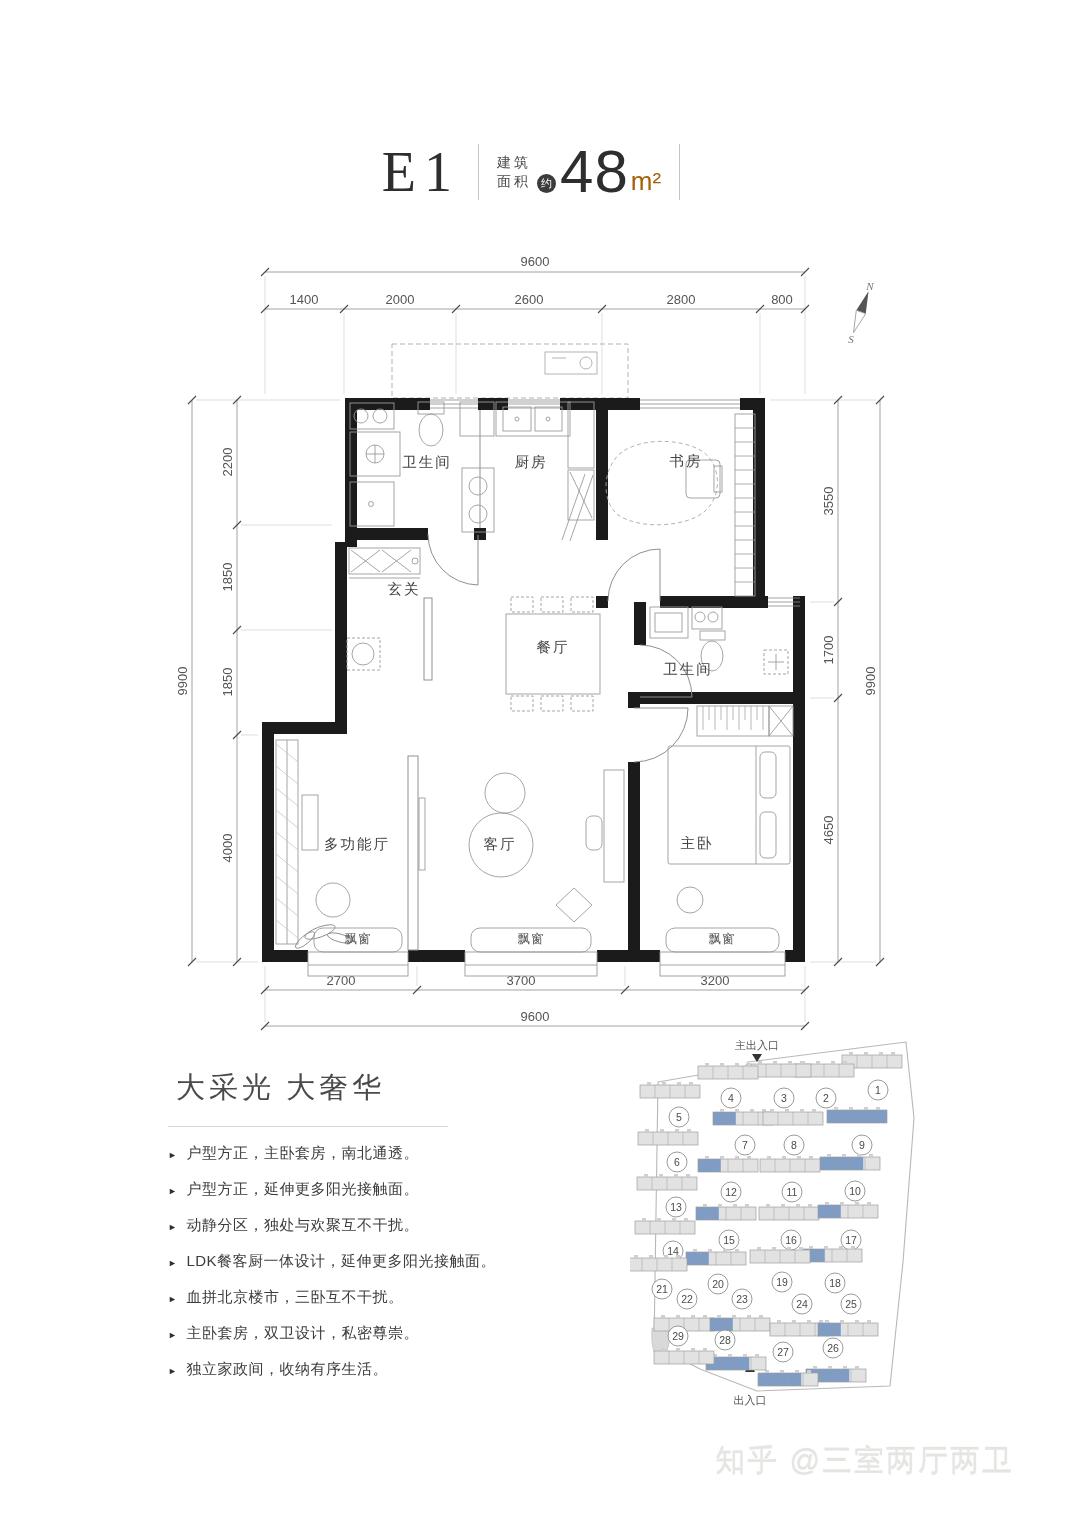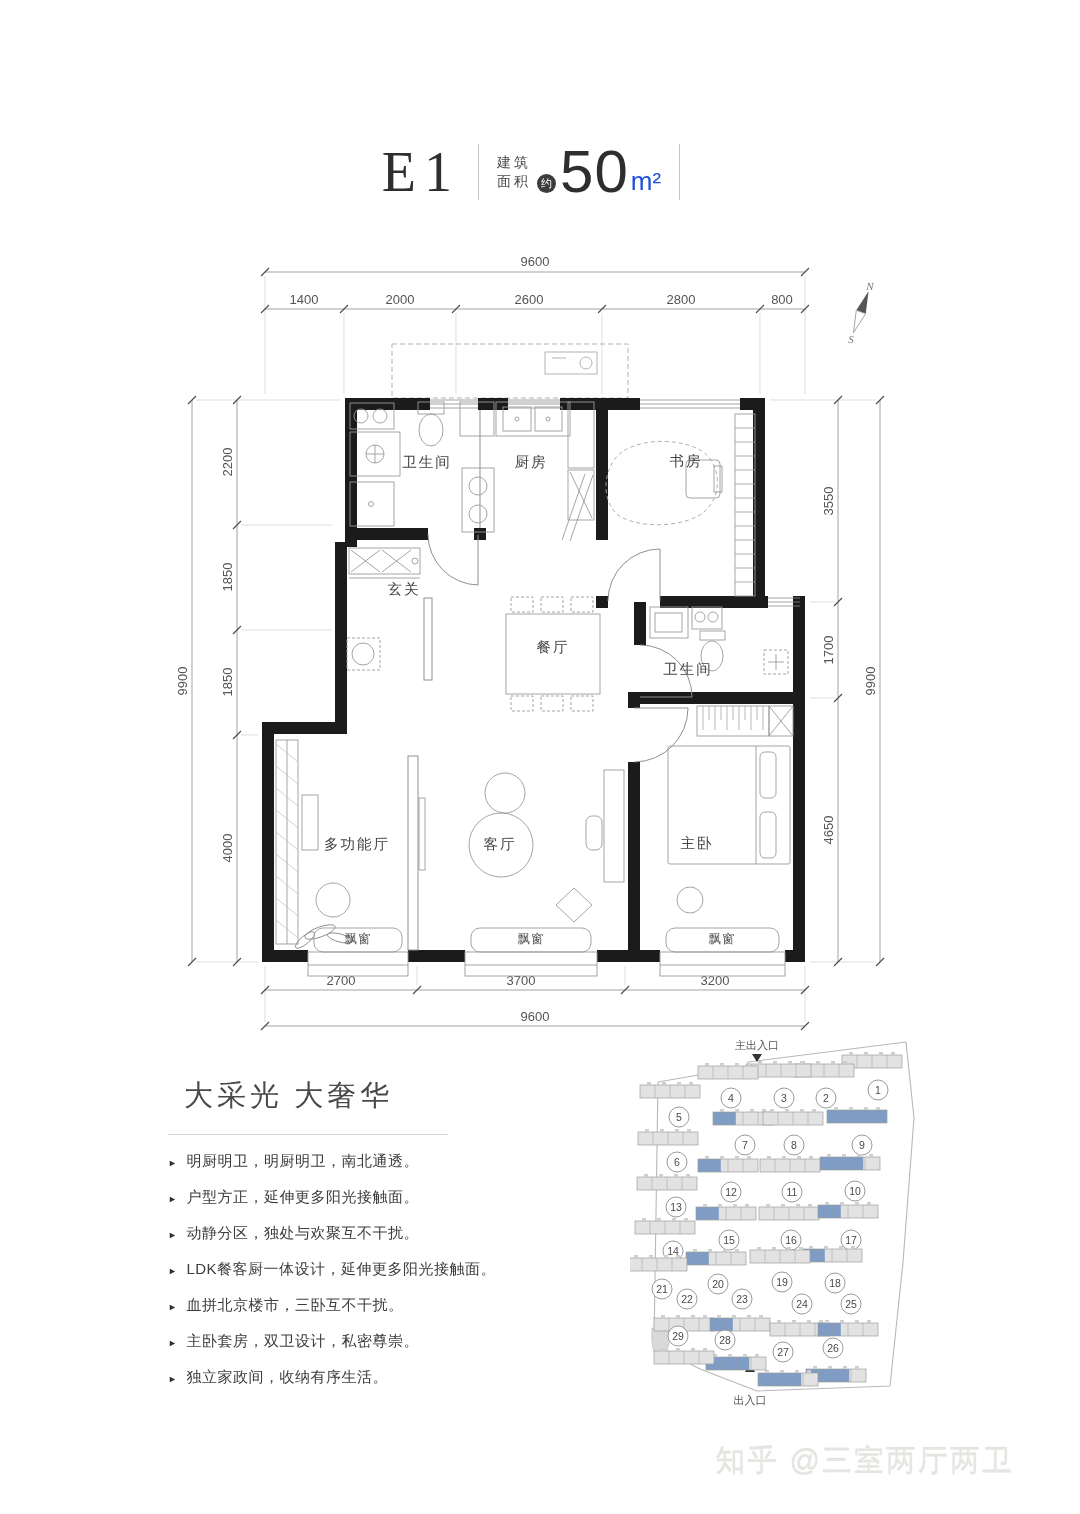--- a/index.html
+++ b/index.html
@@ -9,34 +9,34 @@
   .title-block{position:absolute;top:142px;left:0;width:100%;display:flex;
                justify-content:center;align-items:center;}
   .unit{font-family:"Liberation Serif",serif;font-size:56px;color:#2e2e2e;letter-spacing:8px;line-height:1;}
   .tdiv{width:1px;height:56px;background:#c4c4c4;margin:0 18px;}
   .area-label{display:flex;flex-direction:column;font-size:14px;color:#4a4a4a;
               letter-spacing:3px;line-height:1.35;text-align:left;}
   .approx-badge{width:19px;height:19px;border-radius:50%;background:#3c3c3c;color:#fff;
                 font-size:11px;display:flex;align-items:center;justify-content:center;
                 margin:22px 4px 0 6px;}
   .area-value{font-size:60px;color:#2e2e2e;line-height:1;letter-spacing:1px;}
-  .area-unit{font-size:26px;color:#1d4ed8;margin-top:18px;margin-left:2px;}
+  .area-unit{font-size:26px;color:#a16207;margin-top:18px;margin-left:2px;}
   .layout-text{font-size:30px;color:#343434;letter-spacing:9px;}
   
   .plan-svg{position:absolute;left:150px;top:240px;}
   .dimtext{font-size:13px;fill:#555;font-family:"Liberation Sans",sans-serif;text-anchor:middle;}
   .roomtext{font-size:14.5px;fill:#424242;font-family:"Liberation Sans",sans-serif;
             text-anchor:middle;letter-spacing:2px;}
   .baytext{font-size:12.5px;fill:#555;font-family:"Liberation Sans",sans-serif;
            text-anchor:middle;letter-spacing:1px;}
   .compasstext{font-size:11px;fill:#777;font-style:italic;font-family:"Liberation Serif",serif;
                text-anchor:middle;}
   
   .features{position:absolute;left:168px;top:1060px;width:340px;}
-  .features h2{margin:16px;font-family:"Liberation Serif",serif;font-weight:500;
+  .features h2{margin:8px;font-family:"Liberation Serif",serif;font-weight:500;
                font-size:29px;color:#4a4a4a;letter-spacing:4px;}
   .fdivider{width:280px;height:1px;background:#d8d8d8;margin:18px 0 6px 0;}
   .features ul{margin:0;padding:0;list-style:none;}
   .features li{display:flex;align-items:baseline;font-size:15px;color:#3c3c3c;
                margin:17px 0;letter-spacing:0.5px;}
   .features li .marker{font-size:9px;color:#2f2f2f;margin-right:9px;flex:none;}
   
   .site-svg{position:absolute;left:630px;top:1030px;}
   .sitetext{font-size:11px;fill:#555;font-family:"Liberation Sans",sans-serif;text-anchor:middle;}
   .bnum{font-size:10.5px;fill:#4a4a4a;font-family:"Liberation Sans",sans-serif;text-anchor:middle;}
@@ -50,21 +50,21 @@
 <div class="page">
 
   <header class="title-block">
     <span class="unit">E1</span>
     <span class="tdiv"></span>
     <span class="area-label">
       <span>建筑</span>
       <span>面积</span>
     </span>
     <span class="approx-badge">约</span>
-    <span class="area-value">50</span>
+    <span class="area-value">48</span>
     <span class="area-unit">m²</span>
     <span class="tdiv"></span>
   </header>
 
   <svg class="plan-svg" width="780" height="800" viewBox="150 240 780 800" xmlns="http://www.w3.org/2000/svg">
 
     <g stroke="#d0d0d0" stroke-width="0.7">
       <line x1="265" y1="276" x2="265" y2="394"></line>
         <line x1="805" y1="276" x2="805" y2="394"></line>
       <line x1="344" y1="313" x2="344" y2="394"></line>
@@ -381,21 +381,21 @@
       <text class="baytext" x="722" y="943">飘窗</text>
     </g>
   </svg>
 
   <section class="features">
     <h2>大采光 大奢华</h2>
     <div class="fdivider"></div>
     <ul id="features-list">
         <li>
           <span class="marker">►</span>
-          <span>明厨明卫，明厨明卫，南北通透。</span>
+          <span>户型方正，主卧套房，南北通透。</span>
         </li>
         <li>
           <span class="marker">►</span>
           <span>户型方正，延伸更多阳光接触面。</span>
         </li>
         <li>
           <span class="marker">►</span>
           <span>动静分区，独处与欢聚互不干扰。</span>
         </li>
         <li>

